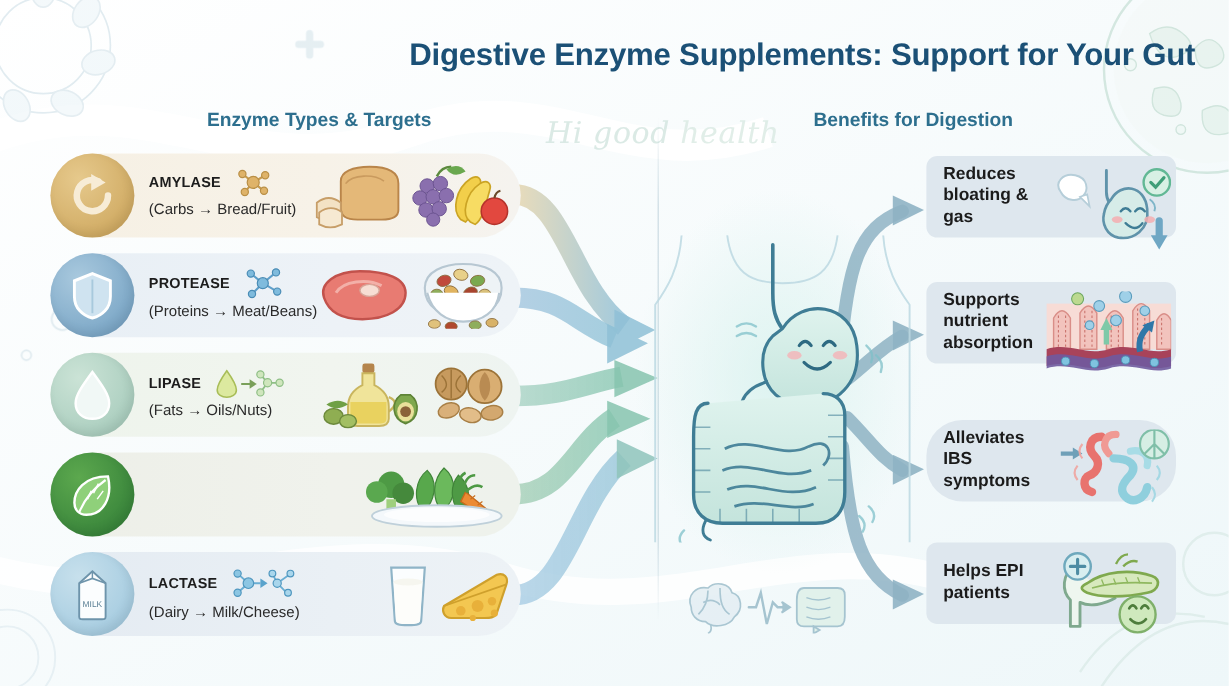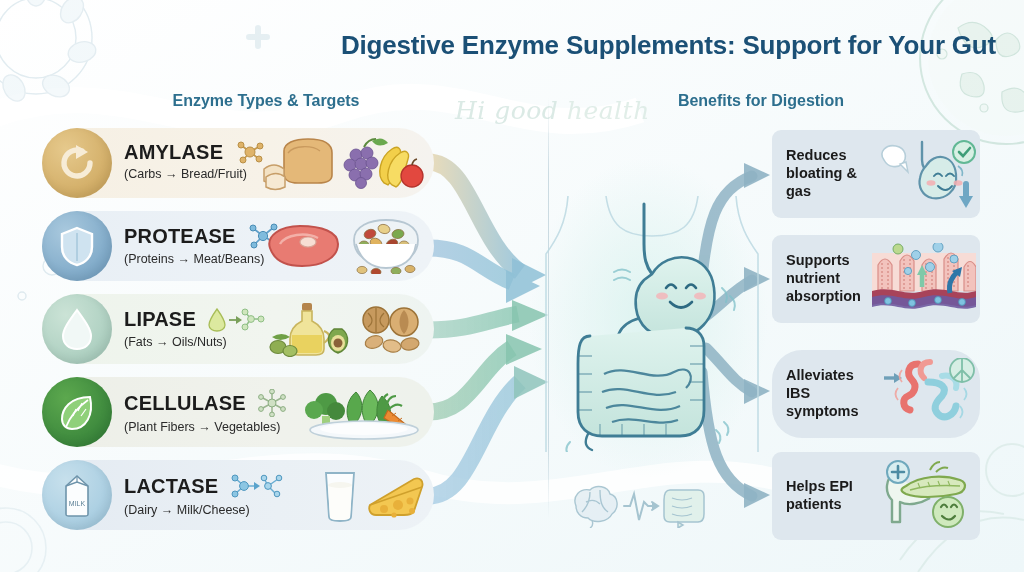--- a/index.html
+++ b/index.html
@@ -55,30 +55,30 @@
     display:flex; align-items:center;
   }
   .enz-badge {
     position:absolute; left:0; top:0;
     width:70px; height:70px; border-radius:50%;
     display:flex; align-items:center; justify-content:center;
     box-shadow: inset -3px -4px 8px rgba(0,0,0,.08);
   }
   .enz-text { position:absolute; left:82px; top:12px; }
   .enz-name {
-    font-size:20px; font-weight:bold; color:#1c1c1c; letter-spacing:.2px;
+    font-size:12px; font-weight:bold; color:#1c1c1c; letter-spacing:.2px;
     display:inline-block; vertical-align:middle;
   }
   .enz-mol { display:inline-block; vertical-align:middle; margin-left:7px; }
   .enz-sub { font-size:12.5px; color:#2a2a2a; margin-top:3px; }
   .enz-food { position:absolute; right:8px; top:6px; height:58px; display:flex; align-items:center; gap:2px; }
 
   
   .benefit {
-    position:absolute; left:772px; width:208px; height:88px;
+    position:absolute; left:772px; width:208px; height:68px;
     background:#dee7ee; border-radius:9px;
     display:flex; align-items:center;
   }
   .benefit-label {
     font-size:14.5px; font-weight:bold; color:#1b1b1b;
     line-height:1.22; margin-left:14px; width:92px;
   }
   .benefit-art { position:absolute; right:4px; top:8px; }
 
   
@@ -447,40 +447,20 @@
   </div>
 
   <div class="enzyme-row" style="top:377px; background:linear-gradient(90deg,#edefe8 0%,#f0f2ec 60%,#eef2ec 100%);">
     <div class="enz-badge" style="background:radial-gradient(circle at 34% 30%, #5ca84e, #2e7a35);">
       <svg width="42" height="42" viewBox="0 0 42 42">
         <path d="M34 6 C 14 6 6 18 6 28 C 6 34 10 38 16 38 C 30 38 38 24 34 6 Z" fill="#8fd07a" stroke="#ffffff" stroke-width="2"></path>
         <path d="M32 9 C 22 16 14 26 10 36" fill="none" stroke="#ffffff" stroke-width="1.8"></path>
         <path d="M26 12 l-4 8 M30 18 l-5 7 M20 18 l-3 7" fill="none" stroke="#ffffff" stroke-width="1.2"></path>
       </svg>
     </div>
-    <div class="enz-text">
-      <div>
-        <span class="enz-name">CELLULASE</span>
-        <svg class="enz-mol" width="30" height="28" viewBox="0 0 30 28">
-          <g stroke="#9ab58f" stroke-width="1.5">
-            <path d="M15 14 L15 2 M15 14 L15 26 M15 14 L4 8 M15 14 L26 8 M15 14 L4 20 M15 14 L26 20"></path>
-          </g>
-          <g fill="#cfe0c4" stroke="#8cae82" stroke-width="1">
-            <circle cx="15" cy="14" r="4"></circle>
-              <circle cx="15" cy="2.5" r="2.4"></circle>
-              <circle cx="15" cy="25.5" r="2.4"></circle>
-            <circle cx="4" cy="8" r="2.4"></circle>
-              <circle cx="26" cy="8" r="2.4"></circle>
-            <circle cx="4" cy="20" r="2.4"></circle>
-              <circle cx="26" cy="20" r="2.4"></circle>
-          </g>
-        </svg>
-      </div>
-      <div class="enz-sub">(Plant Fibers → Vegetables)</div>
-    </div>
     <div class="enz-food">
       <svg width="124" height="56" viewBox="0 0 124 56">
         <g>
           <circle cx="24" cy="20" r="11" fill="#4e9a45"></circle>
           <circle cx="12" cy="26" r="9" fill="#5aa84f"></circle>
           <circle cx="34" cy="27" r="9" fill="#45893c"></circle>
           <path d="M20 32 L20 44 L28 44 L28 32 Z" fill="#9fcf7d"></path>
         </g>
         <g fill="#58a84c" stroke="#3f8438" stroke-width="1">
           <path d="M54 8 C 44 16 42 32 50 42 C 60 36 64 18 54 8 Z"></path>

